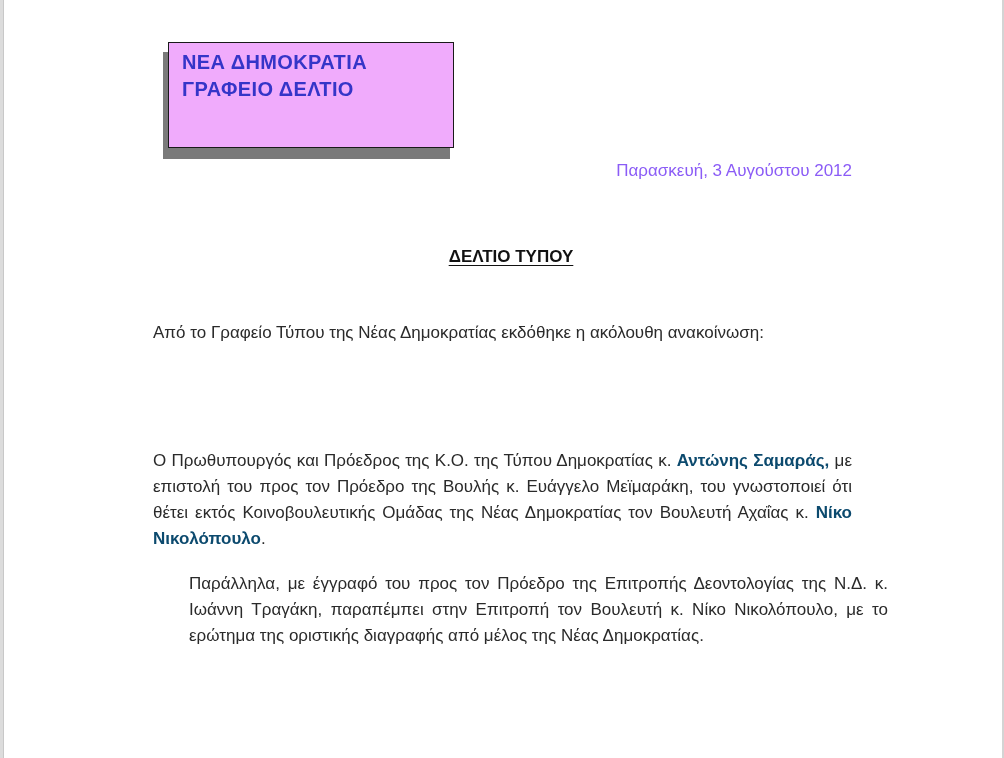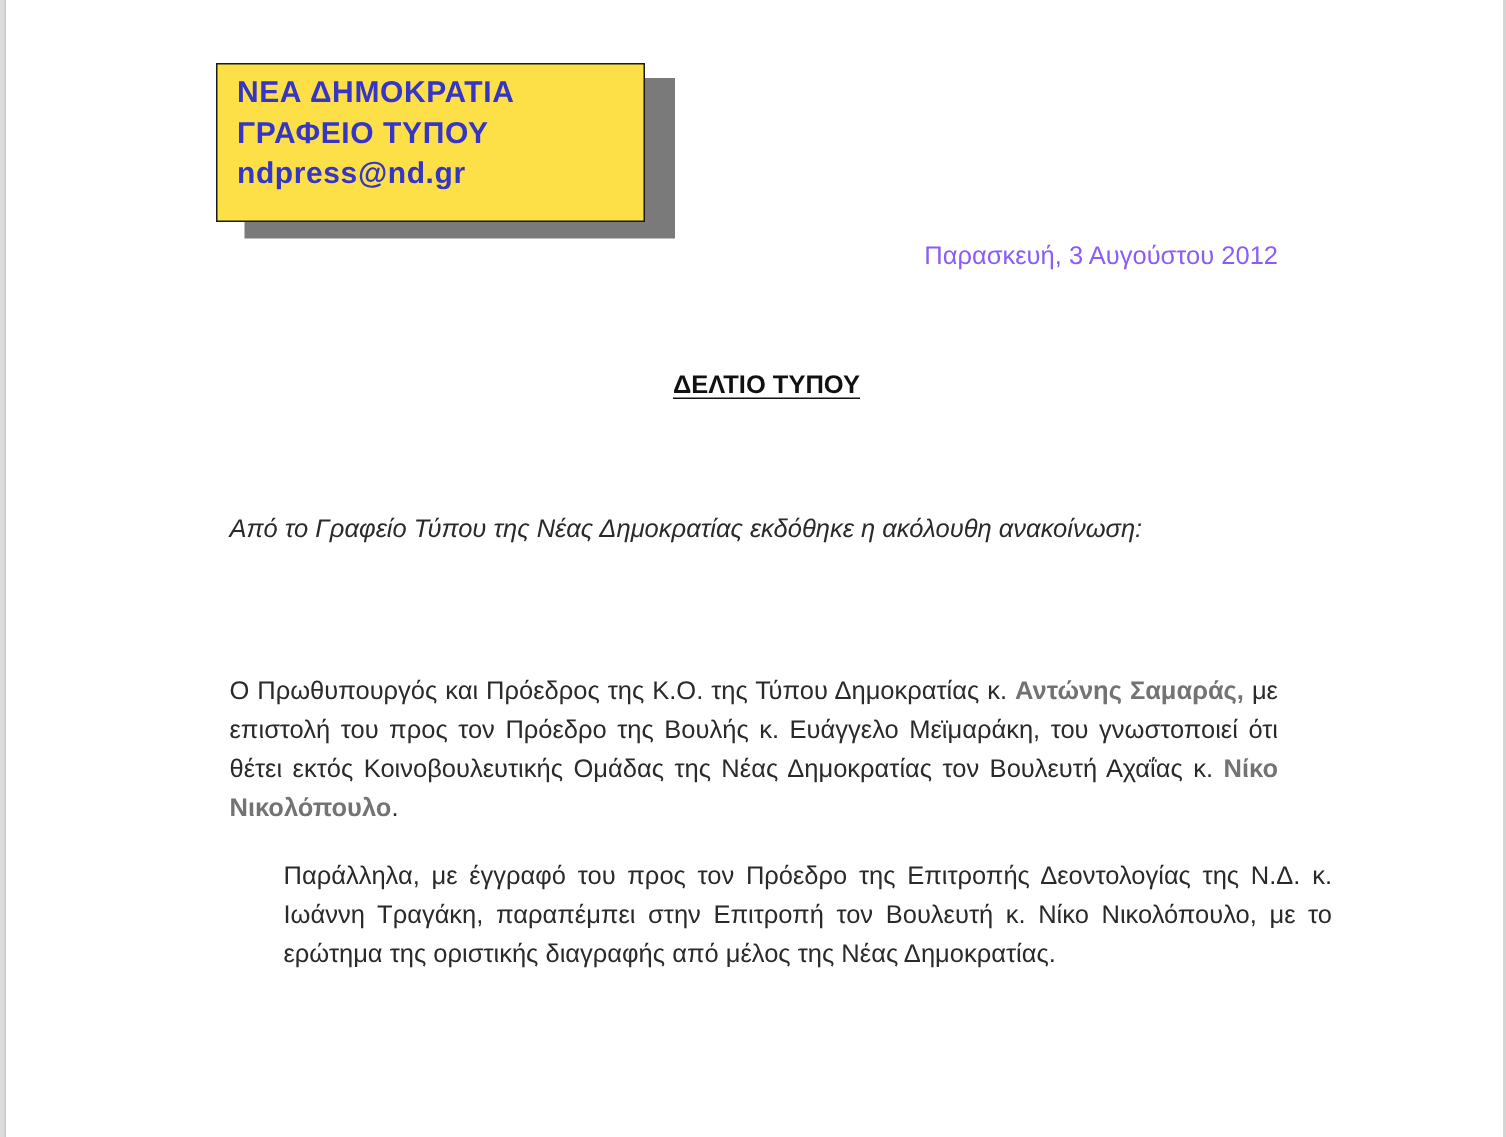--- a/index.html
+++ b/index.html
@@ -29,23 +29,23 @@
       background: #d4d4d4;
     }
     .header-shadow {
       position: absolute;
       left: 163px; top: 52px;
       width: 287px; height: 107px;
       background: #7a7a7a;
     }
     .header-box {
       position: absolute;
-      left: 144px; top: 42px;
+      left: 168px; top: 42px;
       width: 284px; height: 104px;
-      background: #fde047;
+      background: #f0abfc;
       border: 1.5px solid #1a1a1a;
       box-sizing: content-box;
     }
     .header-line {
       position: absolute;
       left: 13px;
       font-weight: bold;
       font-size: 20px;
       color: #3535c8;
       letter-spacing: 0.4px;
@@ -76,39 +76,38 @@
     }
     .body-text {
       position: absolute;
       left: 153px;
       width: 699px;
       font-size: 17px;
       line-height: 26px;
       text-align: justify;
       color: #2a2a2a;
     }
-    .p-intro { top: 340px; font-style: italic; }
+    .p-intro { top: 320px; }
     .p-one { top: 448px; }
     .p-two { top: 571px; margin-left: 36px; }
     .body-text b {
-      color: #737373;
+      color: #0c4a6e;
       font-weight: bold;
     }
   </style>
 </head>
 <body>
 
 <div class="page-edge-left"></div>
 <div class="page-edge-right"></div>
 
 <div class="header-shadow"></div>
 <div class="header-box">
   <div class="header-line l1">ΝΕΑ ΔΗΜΟΚΡΑΤΙΑ</div>
-  <div class="header-line l2">ΓΡΑΦΕΙΟ ΤΥΠΟΥ</div>
-  <div class="header-line l3">ndpress@nd.gr</div>
+  <div class="header-line l2">ΓΡΑΦΕΙΟ ΔΕΛΤΙΟ</div>
 </div>
 
 <div class="date-line">Παρασκευή, 3 Αυγούστου 2012</div>
 
 <div class="doc-title">ΔΕΛΤΙΟ ΤΥΠΟΥ</div>
 
 <div class="body-text p-intro">Από το Γραφείο Τύπου της Νέας Δημοκρατίας εκδόθηκε η ακόλουθη ανακοίνωση:</div>
 
 <div class="body-text p-one"><span>Ο Πρωθυπουργός και Πρόεδρος της Κ.Ο. της Τύπου Δημοκρατίας κ. </span><b>Αντώνης Σαμαράς,</b><span> με επιστολή του προς τον Πρόεδρο της Βουλής κ. Ευάγγελο Μεϊμαράκη, του γνωστοποιεί ότι θέτει εκτός Κοινοβουλευτικής Ομάδας της Νέας Δημοκρατίας τον Βουλευτή Αχαΐας κ. </span><b>Νίκο Νικολόπουλο</b><span>.</span></div>
 

